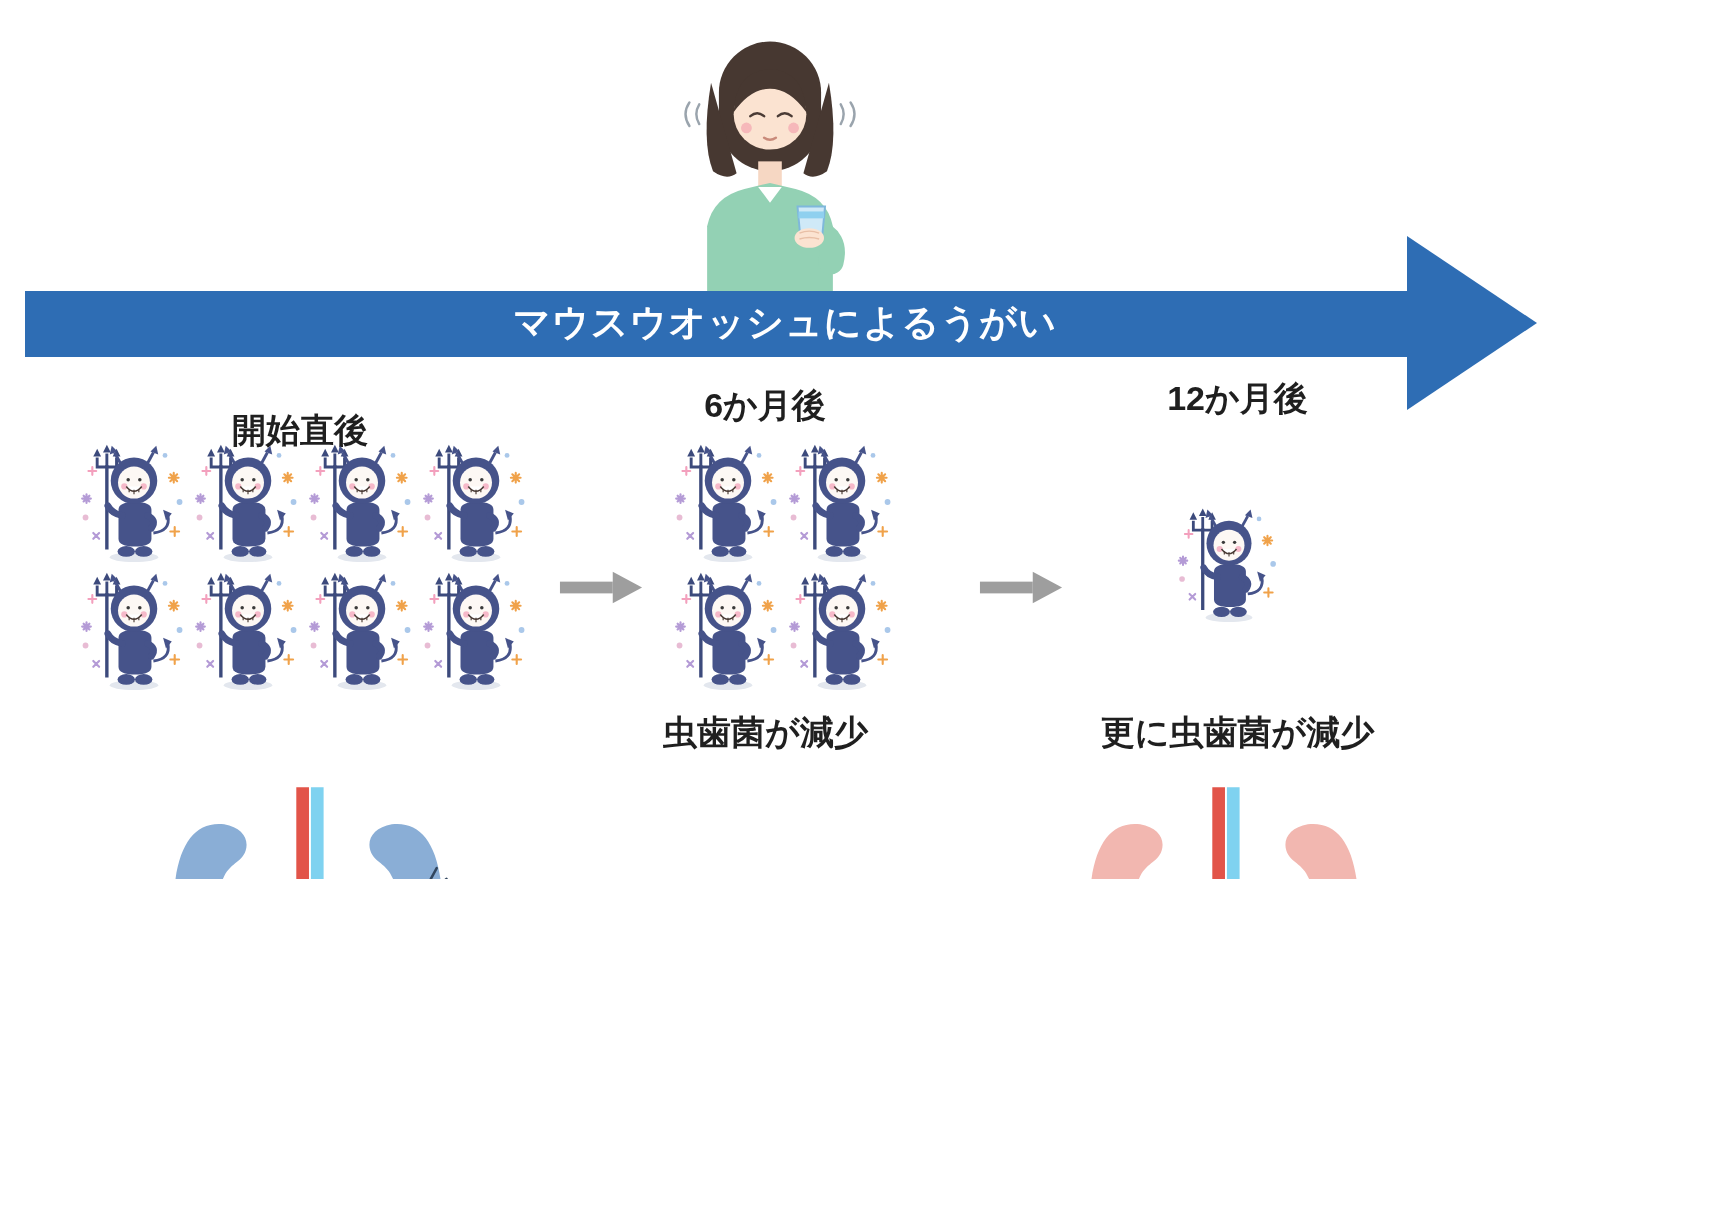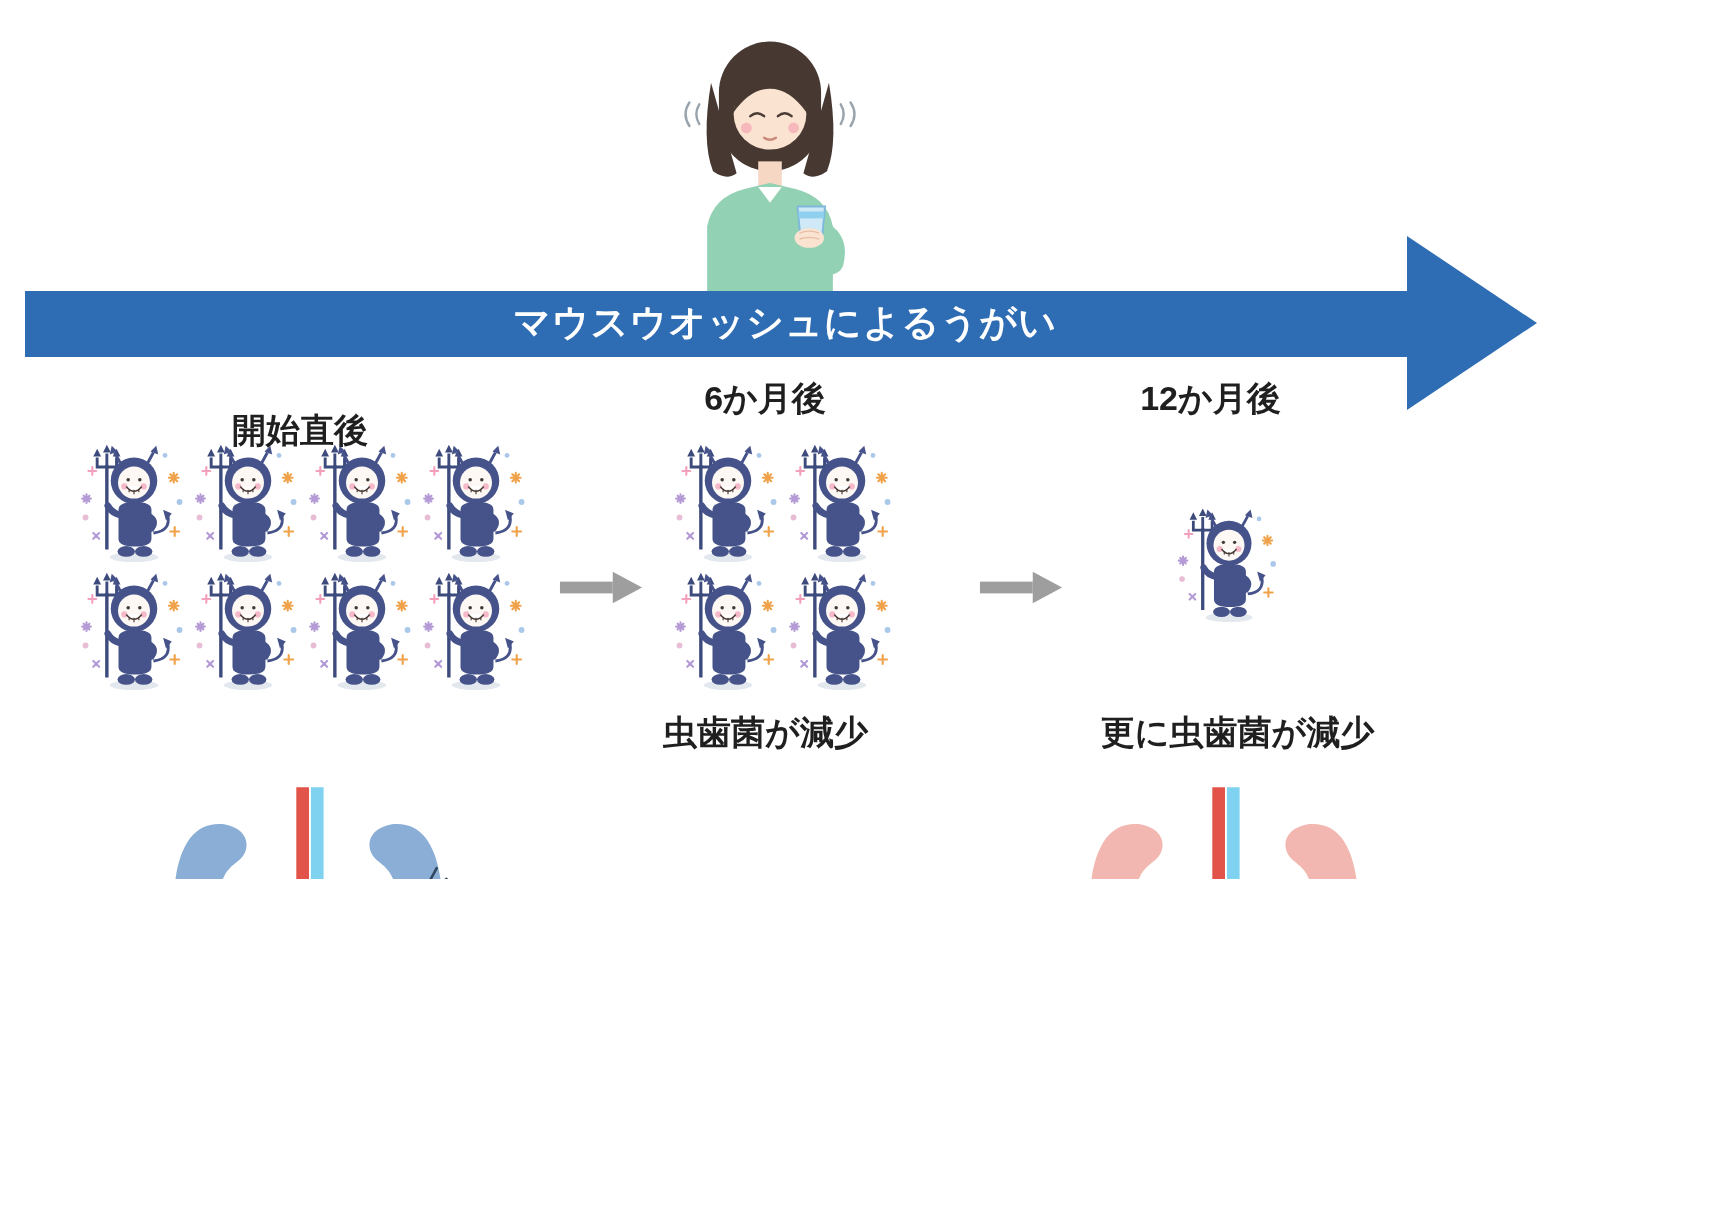--- a/index.html
+++ b/index.html
@@ -15,22 +15,22 @@
     position:absolute;left:470px;top:62px;width:580px;text-align:center;
     color:#fff;font-weight:bold;font-size:37px;letter-spacing:1px;white-space:nowrap;
   }
   
   .stage-label,.caption{
     position:absolute;font-weight:bold;font-size:34px;text-align:center;white-space:nowrap;
   }
   .stage-label{top:376px;}
   .caption{top:710px;}
   .stage-0{left:165px;width:270px;margin-top:32px;}
-  .stage-1{left:645px;width:240px;}
-  .stage-2{left:1078px;width:265px;}
+  .stage-1{left:645px;width:240px;margin-top:7px;}
+  .stage-2{left:1105px;width:265px;}
   .caption-1{left:628px;width:275px;}
   .caption-2{left:1075px;width:325px;}
   
   .germs{position:absolute;display:grid;}
   .germs svg{display:block;}
   .germs-1{left:78px;top:438px;grid-template-columns:repeat(4,114px);grid-auto-rows:128px;}
   .germs-2{left:672px;top:438px;grid-template-columns:repeat(2,114px);grid-auto-rows:128px;}
   .germs-3{left:1176px;top:502px;grid-template-columns:repeat(1,110px);grid-auto-rows:126px;}
   .small-arrow{width:88px;height:42px;}
   .small-arrow-1{left:558px;top:566px;}

